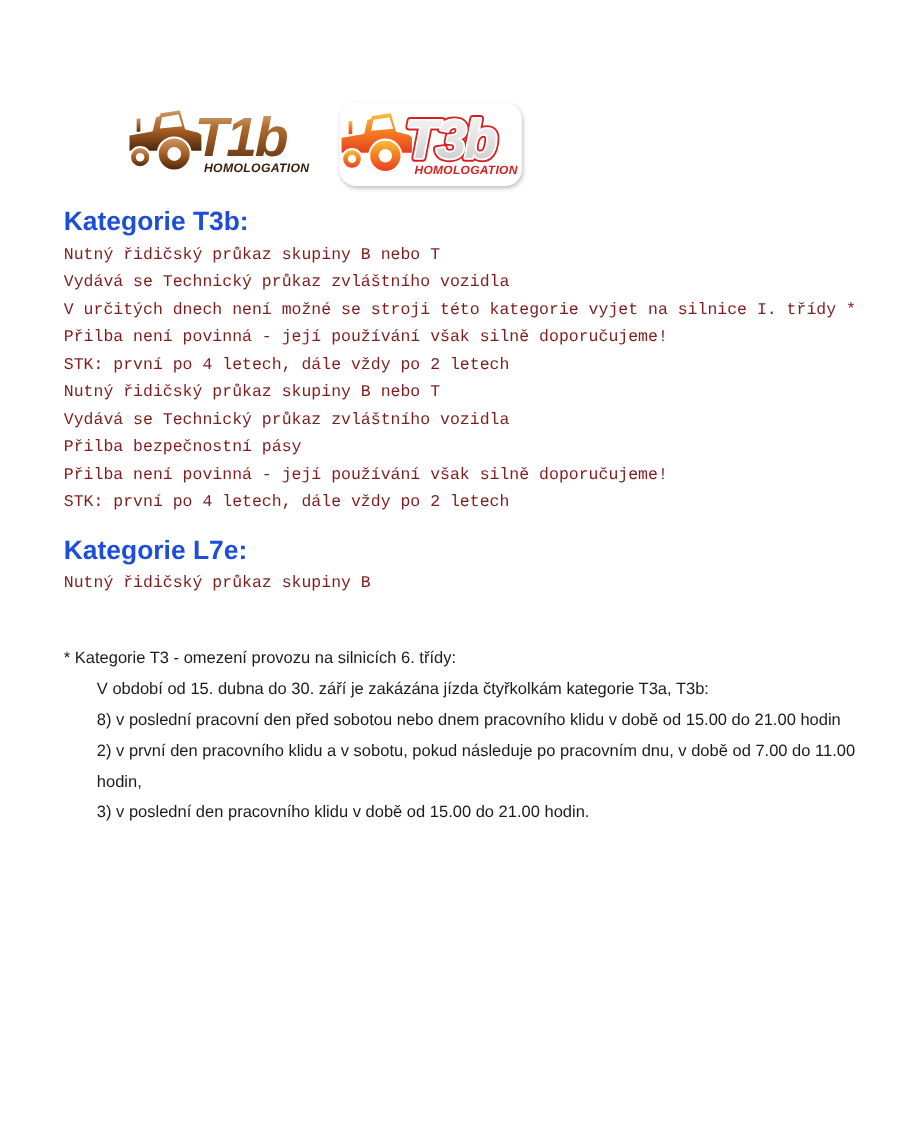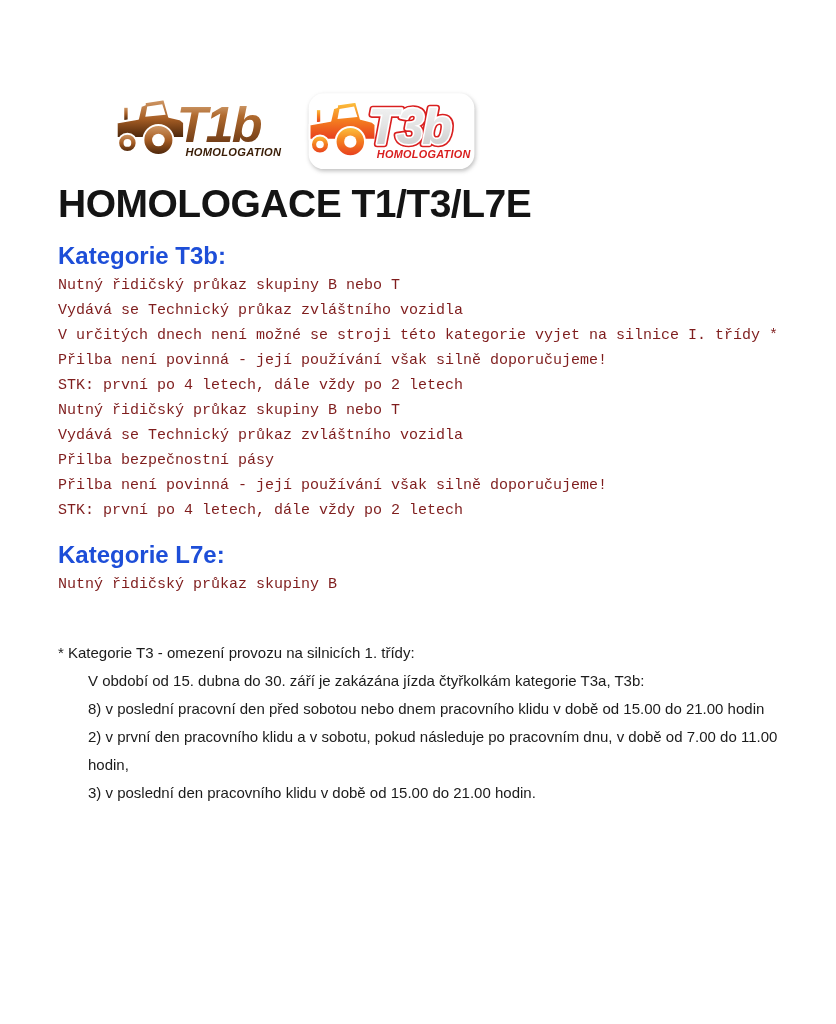--- a/index.html
+++ b/index.html
@@ -94,21 +94,20 @@
         <circle cx="45" cy="64" r="15.5" fill="url(#g2body)" stroke="#fff" stroke-width="2"></circle>
         <circle cx="45" cy="64" r="6.5" fill="#ffffff"></circle>
       </g>
       <text class="logo-main-text" x="64" y="66" fill="none" stroke-width="7" stroke-linejoin="round" stroke="#d91f1f">T3b</text>
       <text class="logo-main-text" x="64" y="66" fill="url(#g2text)" stroke="#fff" stroke-width="3.5" paint-order="stroke" stroke-linejoin="round">T3b</text>
       <text class="logo-sub-text" x="172" y="81" text-anchor="end" fill="#d91f1f">HOMOLOGATION</text>
     </svg>
 
   </div>
 
-  <h1 class="page-title">HOMOLOGACE T1/T3/L7E</h1>
 
   <section class="cat">
     <h2>Kategorie T3b:</h2>
     <p class="line">Nutný řidičský průkaz skupiny B nebo T</p>
     <p class="line">Vydává se Technický průkaz zvláštního vozidla</p>
     <p class="line">V určitých dnech není možné se stroji této kategorie vyjet na silnice I. třídy *</p>
     <p class="line">Přilba není povinná - její používání však silně doporučujeme!</p>
     <p class="line">STK: první po 4 letech, dále vždy po 2 letech</p>
   </section>
 
@@ -119,20 +118,20 @@
     <p class="line">Přilba není povinná - její používání však silně doporučujeme!</p>
     <p class="line">STK: první po 4 letech, dále vždy po 2 letech</p>
   </section>
 
   <section class="cat">
     <h2>Kategorie L7e:</h2>
     <p class="line">Nutný řidičský průkaz skupiny B</p>
   </section>
 
   <div class="footnote">
-    <p>* Kategorie T3 - omezení provozu na silnicích 1. třídy:</p>
+    <p>* Kategorie T3 - omezení provozu na silnicích 6. třídy:</p>
     <p class="indent">V období od 15. dubna do 30. září je zakázána jízda čtyřkolkám kategorie T3a, T3b:</p>
     <p class="indent">8) v poslední pracovní den před sobotou nebo dnem pracovního klidu v době od 15.00 do 21.00 hodin</p>
     <p class="indent">2) v první den pracovního klidu a v sobotu, pokud následuje po pracovním dnu, v době od 7.00 do 11.00 hodin,</p>
     <p class="indent">3) v poslední den pracovního klidu v době od 15.00 do 21.00 hodin.</p>
   </div>
 
 </div>
 
 </body></html>

